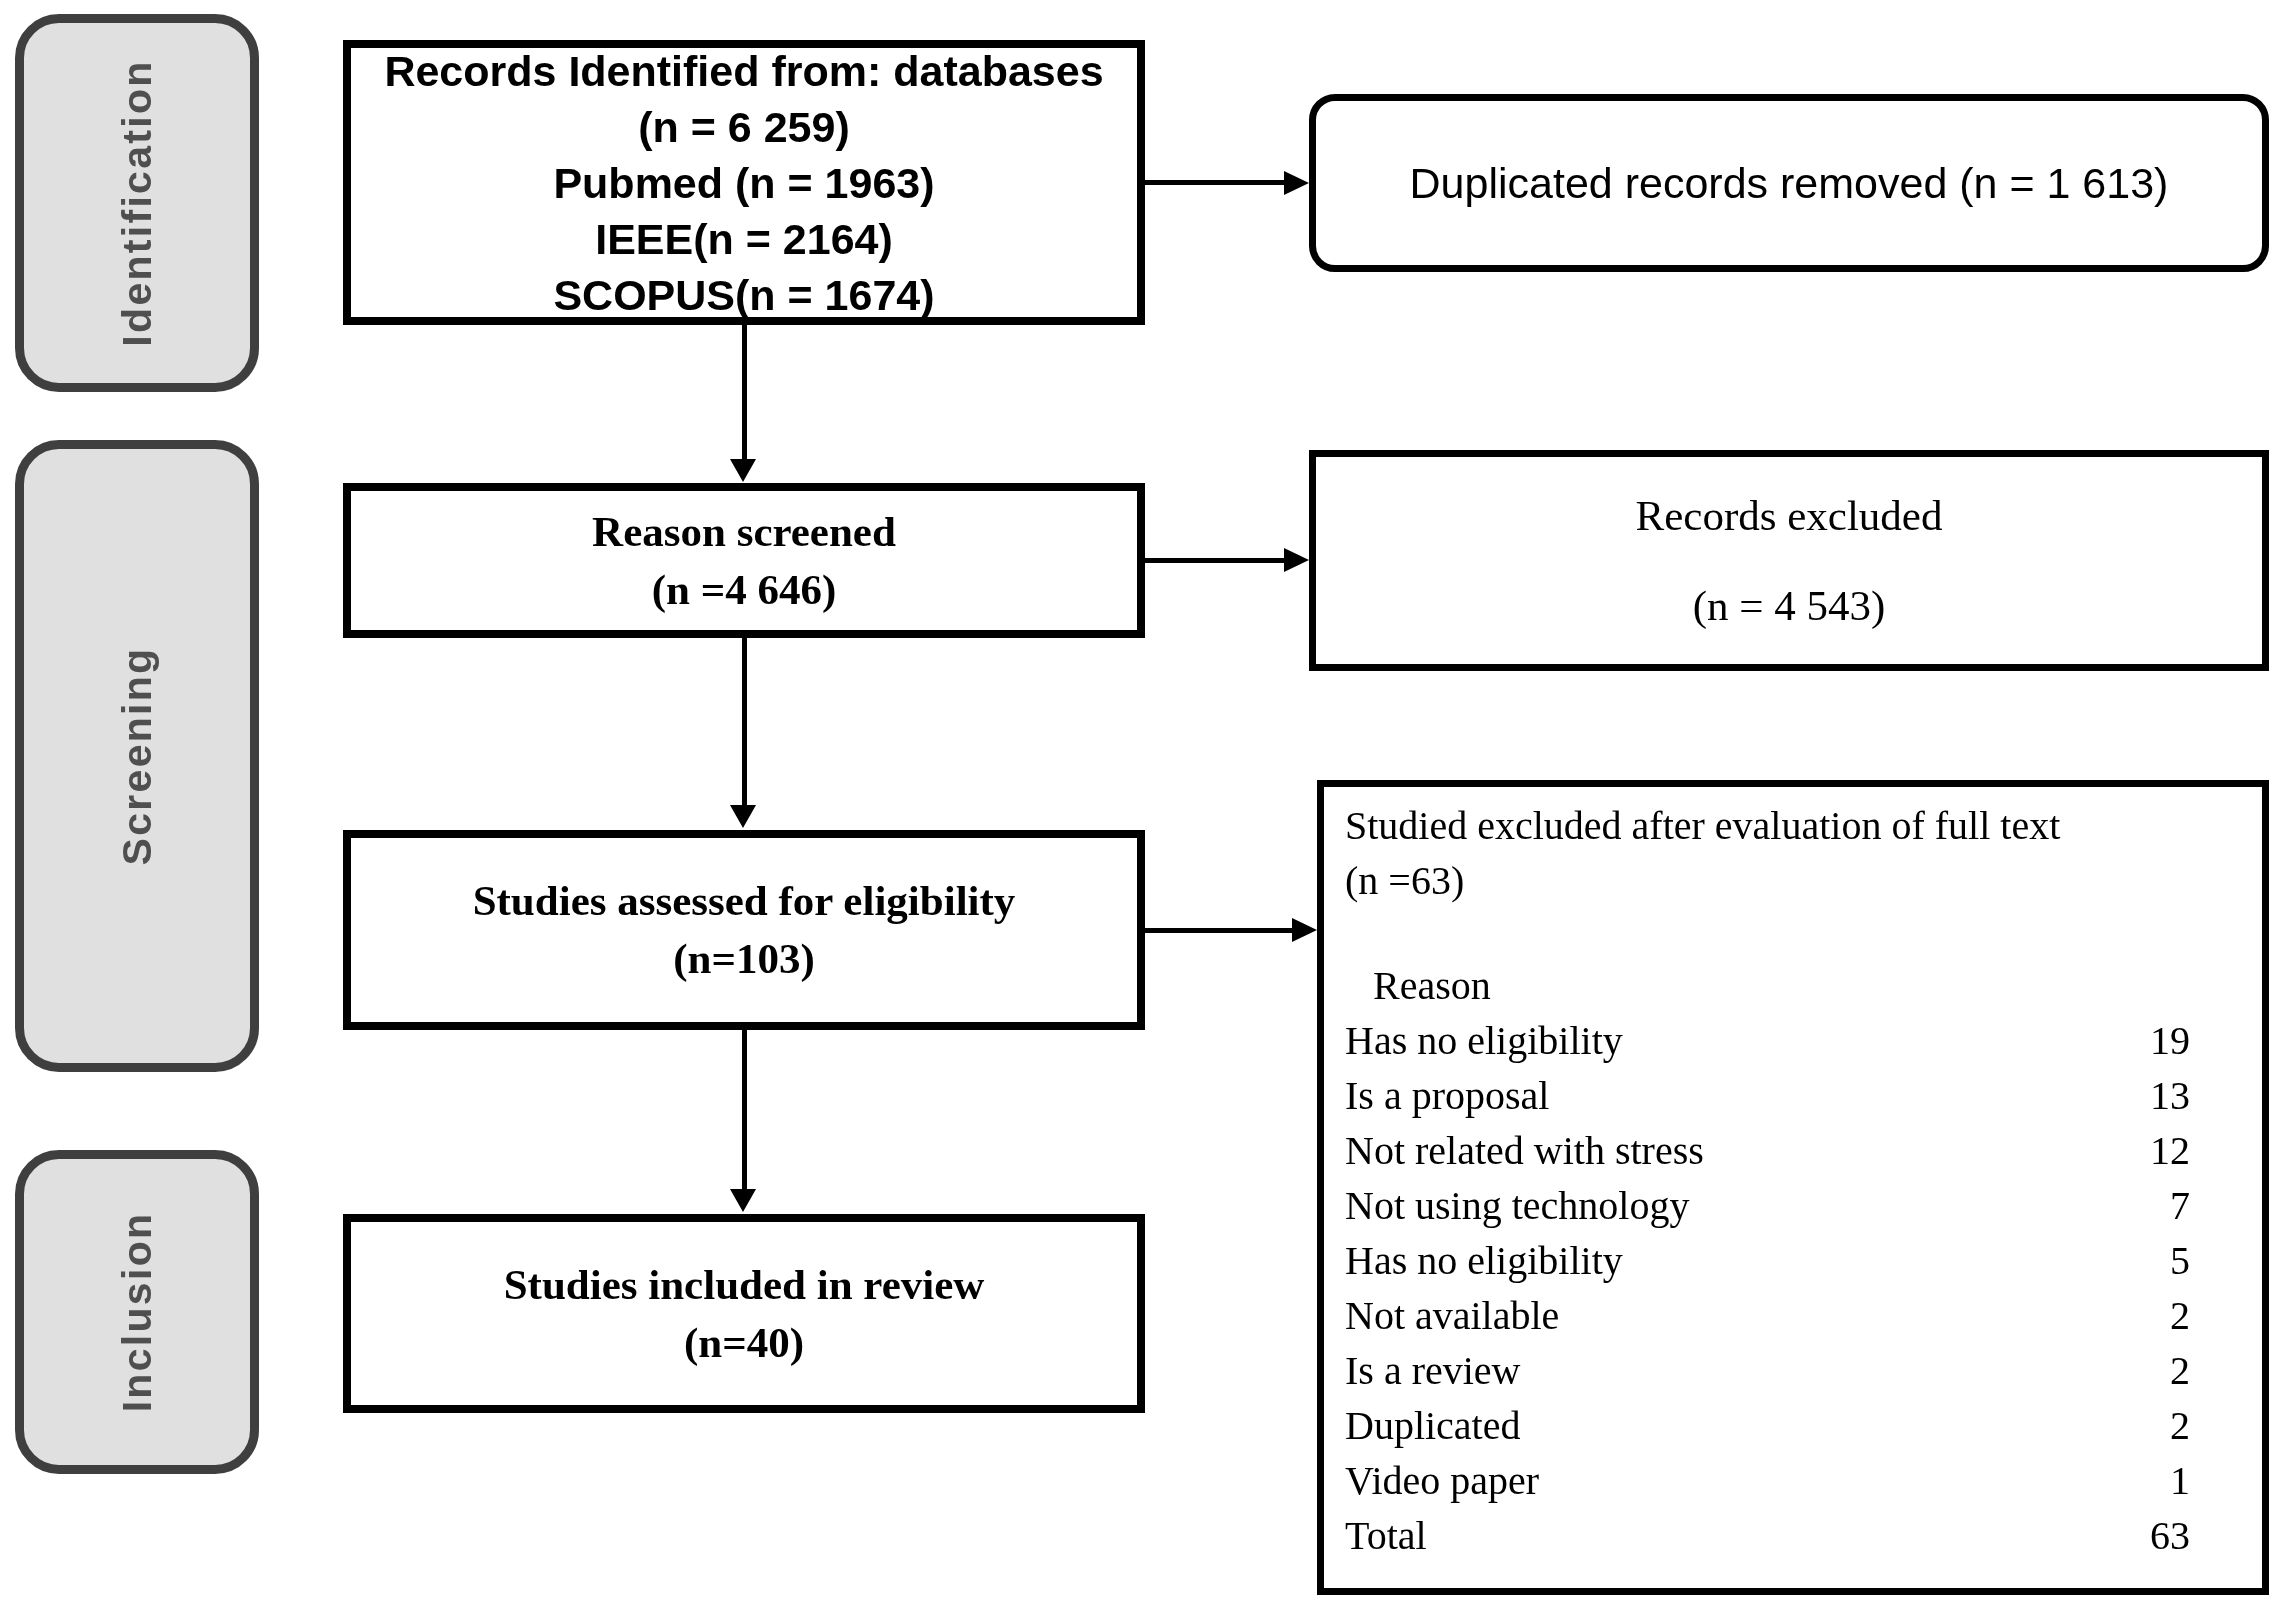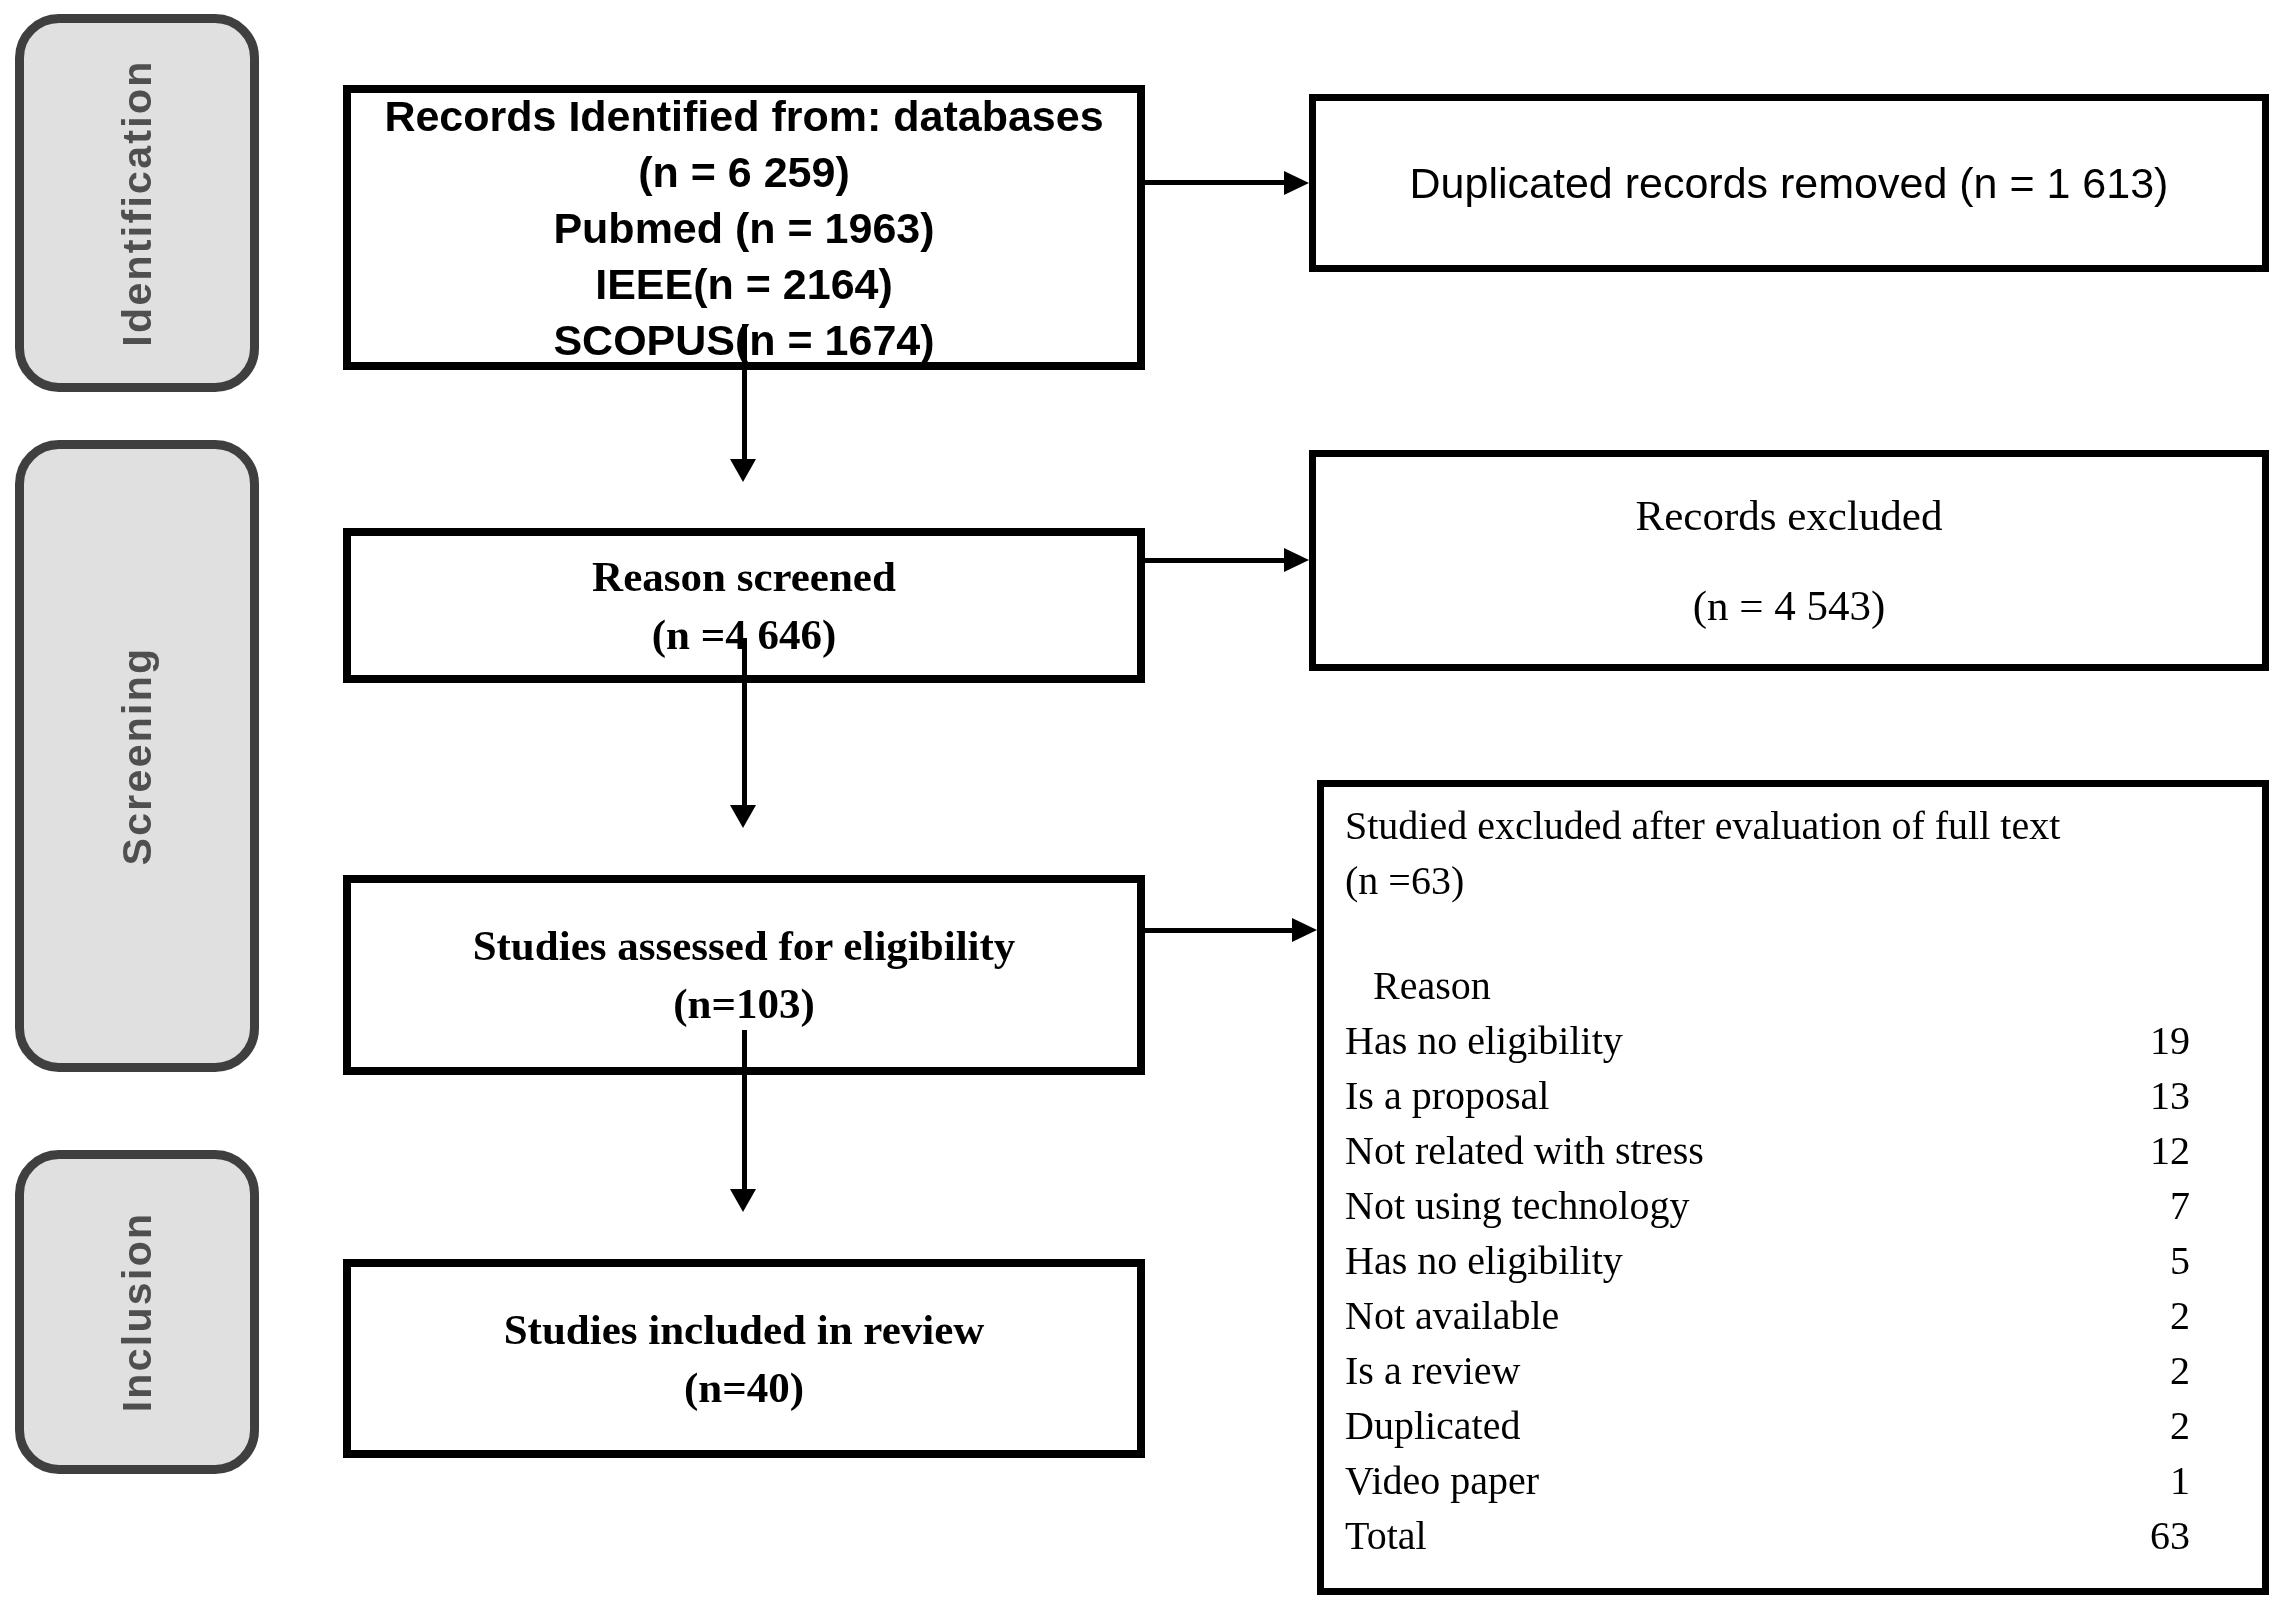--- a/index.html
+++ b/index.html
@@ -25,35 +25,35 @@
     transform:translate(-50%,-50%) rotate(-90deg);
     white-space:nowrap;
     font-weight:bold;font-size:41px;letter-spacing:2.3px;color:#4f4f4f;
   }
   
   .mid{
     position:absolute;left:343px;width:802px;
     background:#fff;border:8.4px solid #000;box-sizing:border-box;
     display:flex;flex-direction:column;align-items:center;justify-content:center;
     text-align:center;
-    margin-top:45px;
   }
   .box1{top:40px;height:285px;font:bold 43px/56px "Liberation Sans", sans-serif;}
   .box2{top:483px;height:155px;}
   .box3{top:830px;height:200px;}
   .box4{top:1214px;height:199px;}
   .serifbold{font:bold 43px/58px "Liberation Serif", serif;}
   
   .side{
     position:absolute;background:#fff;border:7.6px solid #000;box-sizing:border-box;
   }
   .r1{
     left:1309px;top:94px;width:960px;height:178px;
     display:flex;align-items:center;justify-content:center;
     font:43px/50px "Liberation Sans", sans-serif;
+    border-radius:26px;
   }
   .r2{
     left:1309px;top:450px;width:960px;height:221px;
     display:flex;flex-direction:column;align-items:center;justify-content:center;
     gap:40px;text-align:center;
     font:43px/50px "Liberation Serif", serif;
   }
   .r3{
     left:1317px;top:780px;width:952px;height:815px;
     font:40px/55px "Liberation Serif", serif;

